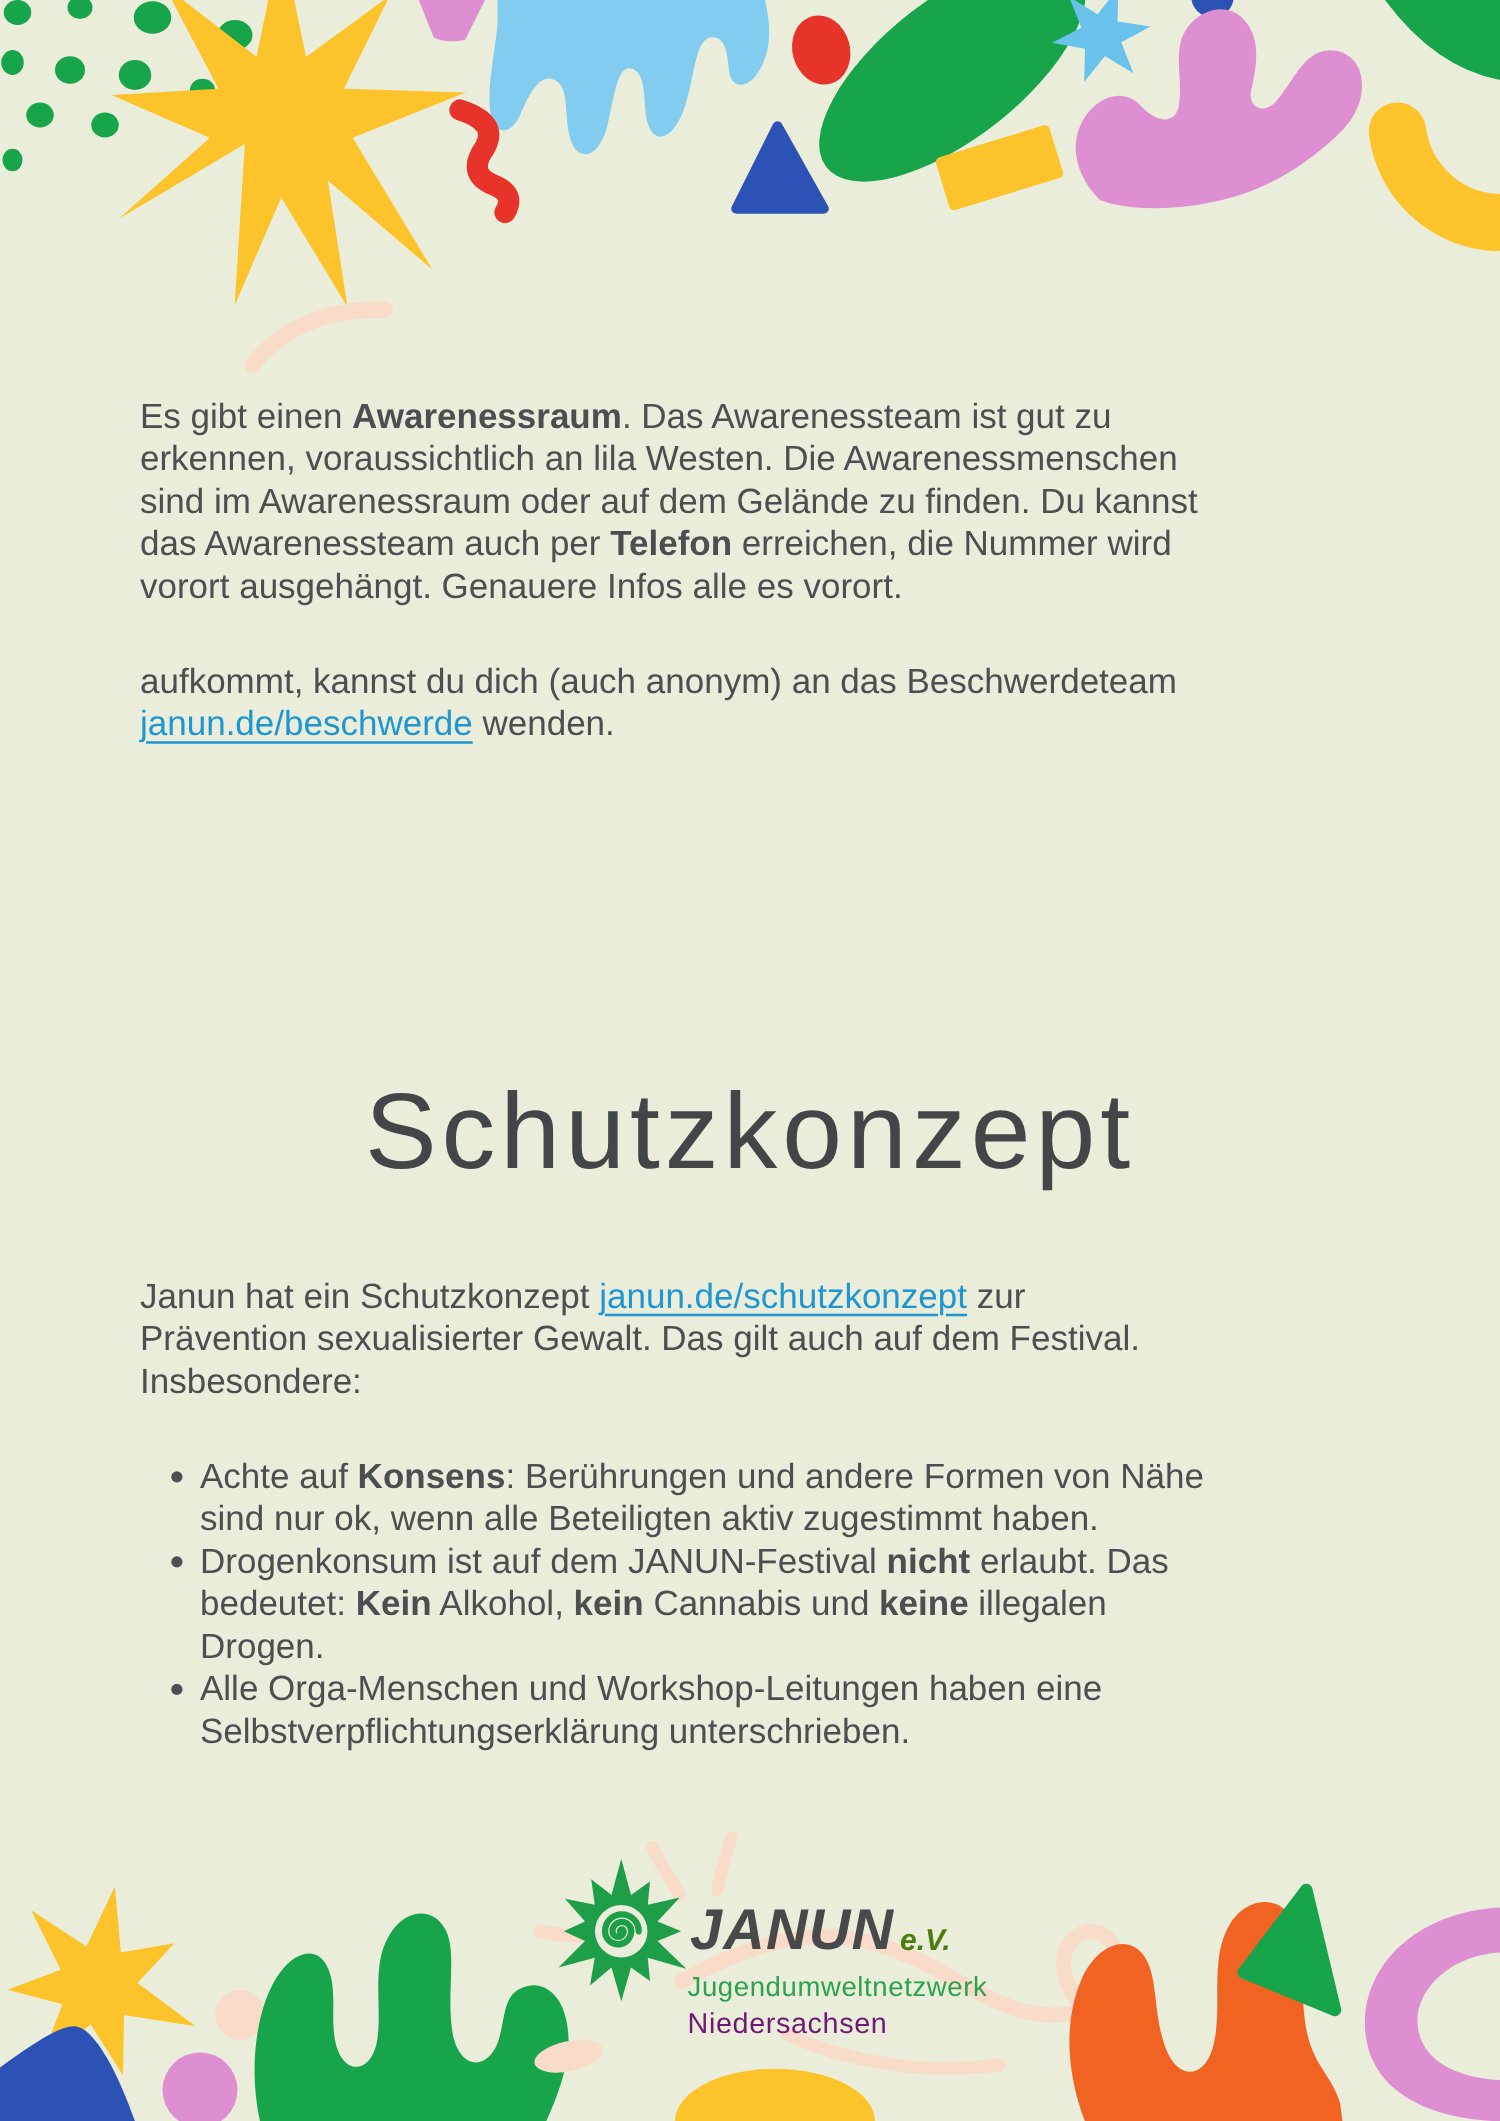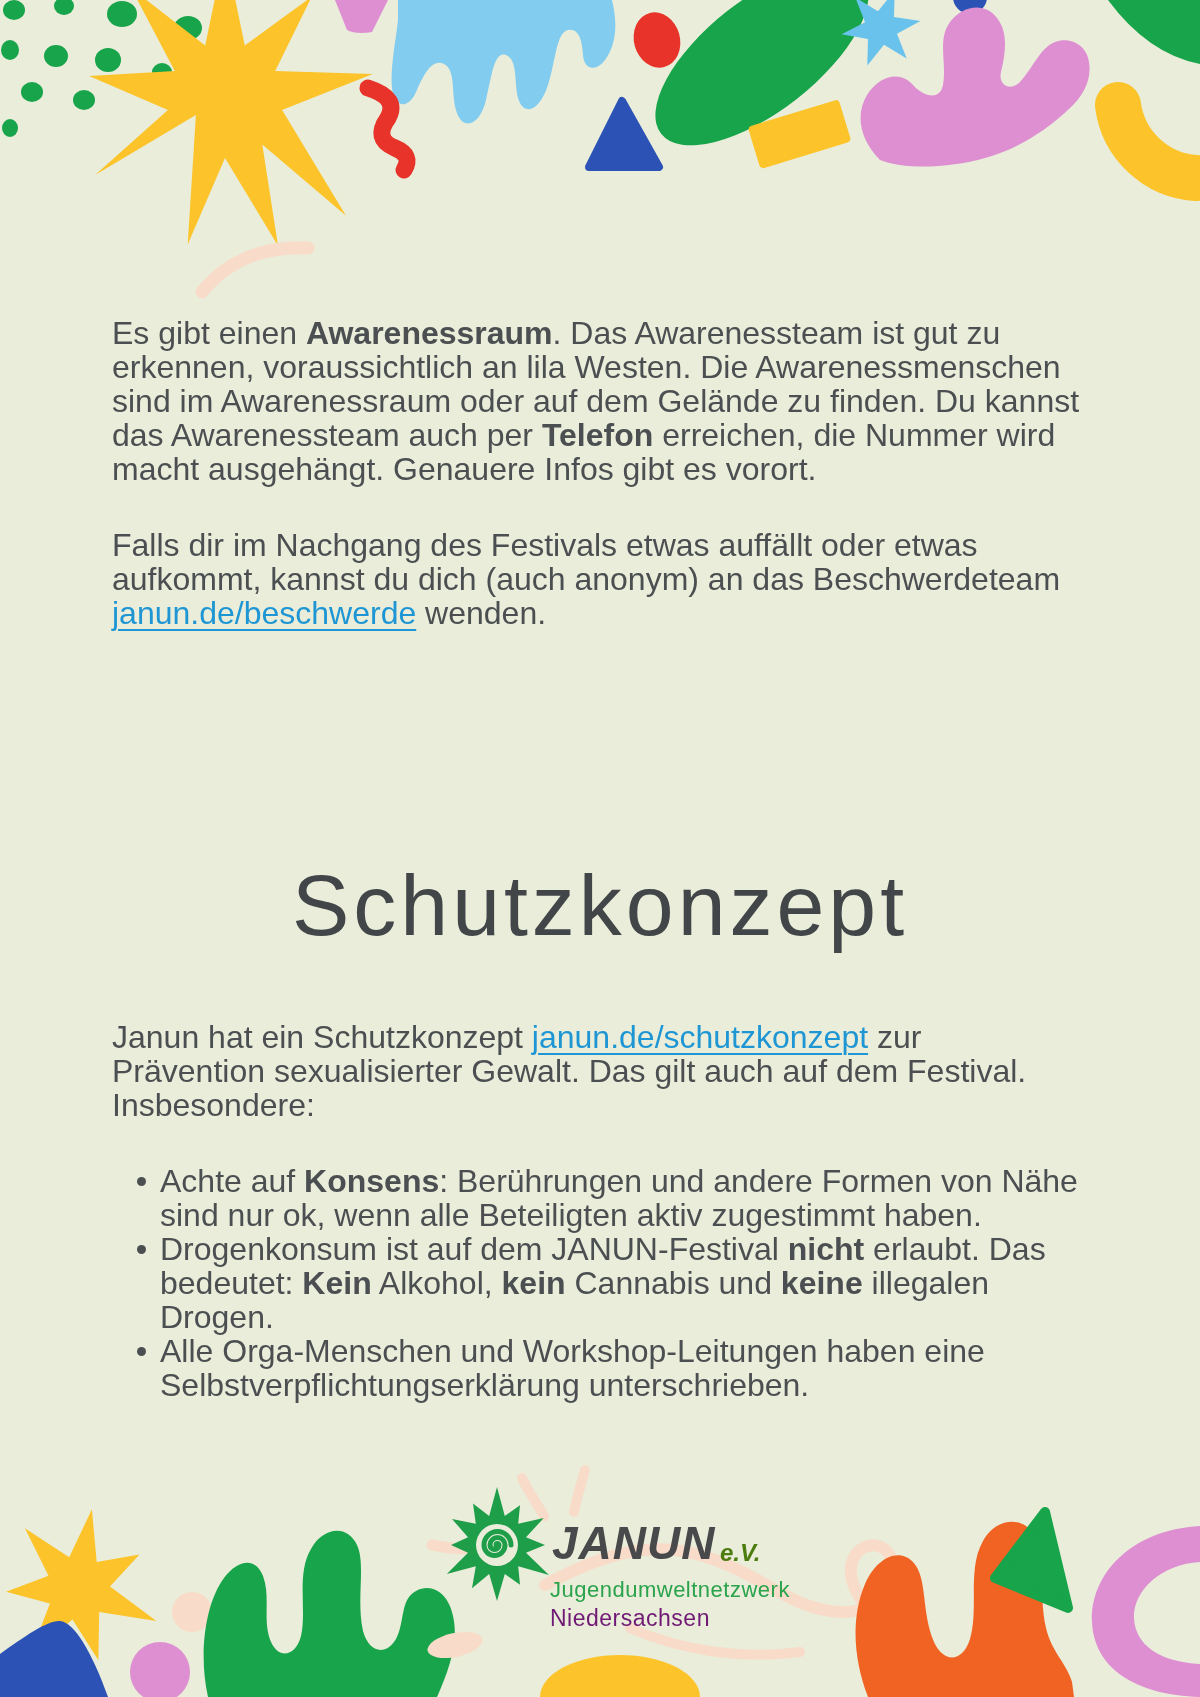--- a/index.html
+++ b/index.html
@@ -9,21 +9,21 @@
   }
   .deco{position:absolute;left:0;top:0;z-index:0;}
   .textlayer{position:absolute;left:0;top:0;width:1200px;height:1697px;z-index:1;pointer-events:none;}
   .textlayer a{pointer-events:auto;}
   h1.big{
     position:absolute;left:0;width:1200px;margin:0;text-align:center;
     font-size:86px;font-weight:400;letter-spacing:4px;color:#434649;line-height:1;
   }
   #title-awareness{top:190px;}
   #title-schutz{top:862px;}
-  .block{position:absolute;left:112px;width:985px;font-size:32px;color:#4c4f51;}
+  .block{position:absolute;left:112px;width:985px;font-size:28px;color:#4c4f51;}
   #block-awareness{top:316px;}
   #block-schutz{top:1020px;}
   .para{margin:0 0 42px 0;padding:0;}
   .para:last-child{margin-bottom:0;}
   .ln{line-height:34px;white-space:nowrap;}
   .b{font-weight:700;}
   a.lnk{color:#1f96d4;text-decoration-thickness:2px;text-underline-offset:5px;}
   ul.bullets{list-style:none;margin:0;padding:0;}
   ul.bullets li{position:relative;padding-left:48px;}
   ul.bullets li::before{
@@ -151,24 +151,23 @@
   </svg>
 
   <div class="textlayer">
 
     <div class="block" id="block-awareness">
       <div class="para">
           <div class="ln"><span>Es gibt einen </span><span class="b">Awarenessraum</span><span>. Das Awarenessteam ist gut zu</span></div>
           <div class="ln"><span>erkennen, voraussichtlich an lila Westen. Die Awarenessmenschen</span></div>
           <div class="ln"><span>sind im Awarenessraum oder auf dem Gelände zu finden. Du kannst</span></div>
           <div class="ln"><span>das Awarenessteam auch per </span><span class="b">Telefon</span><span> erreichen, die Nummer wird</span></div>
-          <div class="ln"><span>macht ausgehängt. Genauere Infos gibt es vorort.</span></div>
+          <div class="ln"><span>vorort ausgehängt. Genauere Infos alle es vorort.</span></div>
         </div>
       <div class="para">
-          <div class="ln"><span>Falls dir im Nachgang des Festivals etwas auffällt oder etwas</span></div>
           <div class="ln"><span>aufkommt, kannst du dich (auch anonym) an das Beschwerdeteam</span></div>
           <div class="ln"><a class="lnk" href="#">janun.de/beschwerde</a><span> wenden.</span></div>
         </div>
     </div>
 
     <h1 class="big" id="title-schutz">Schutzkonzept</h1>
 
     <div class="block" id="block-schutz">
       <div class="para">
           <div class="ln"><span>Janun hat ein Schutzkonzept </span><a class="lnk" href="#">janun.de/schutzkonzept</a><span> zur</span></div>

